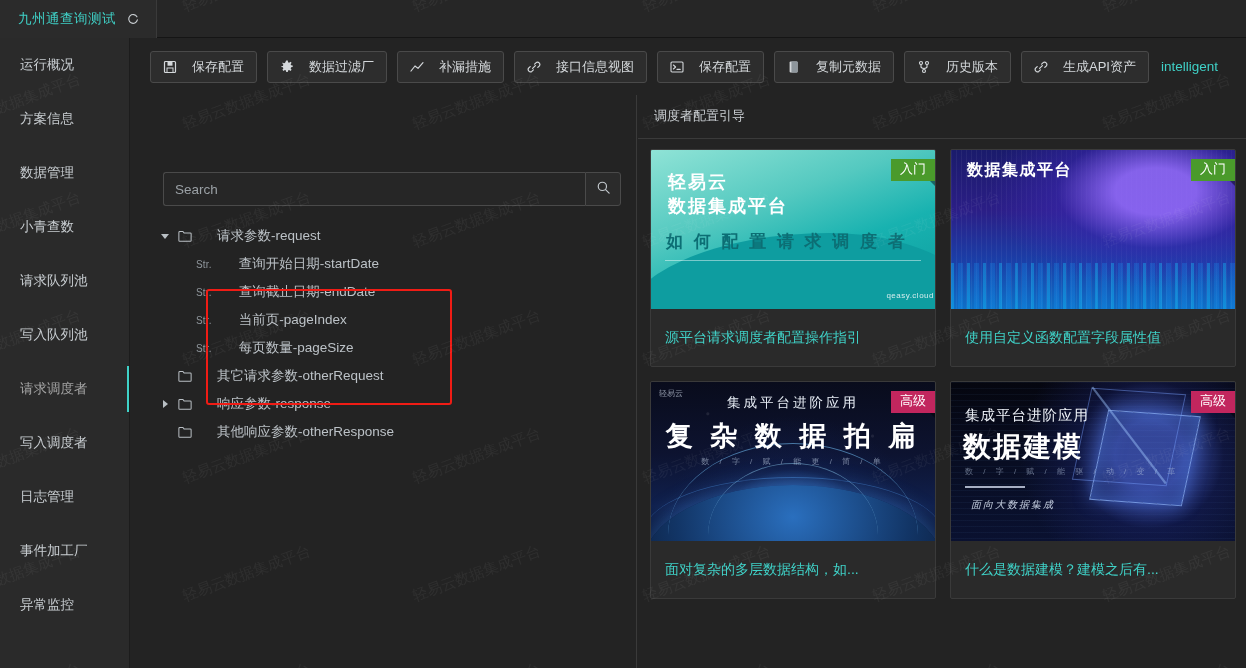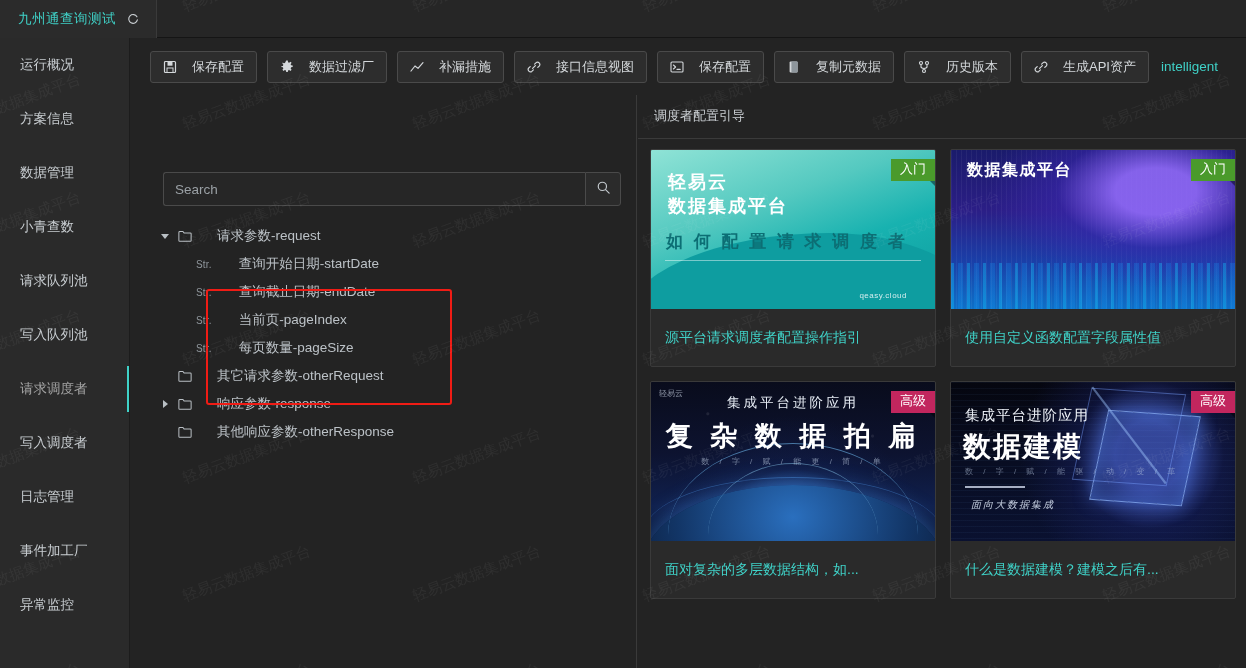--- a/index.html
+++ b/index.html
@@ -290,21 +290,21 @@
   }
   .th1 .wave2 {
     position: absolute; left: -16%; bottom: -30px;
     width: 140%; height: 80px;
     background: rgba(255,255,255,.10);
     border-radius: 50% 50% 0 0 / 100% 100% 0 0;
   }
   .th1 .t-a { position:absolute; left:17px; top:20px; font-size:18px; font-weight:bold; color:#fff; letter-spacing:2px; line-height:1.35; }
   .th1 .t-b { position:absolute; left:15px; top:80px; font-size:17px; font-weight:bold; color:#0c6e74; letter-spacing:3px; }
   .th1 .rule { position:absolute; left:14px; top:110px; width:256px; height:1px; background:rgba(255,255,255,.45); }
-  .th1 .logo { position:absolute; right:28px; bottom:9px; font-size:8px; color:rgba(255,255,255,.82); letter-spacing:.5px; }
+  .th1 .logo { position:absolute; right:1px; bottom:9px; font-size:8px; color:rgba(255,255,255,.82); letter-spacing:.5px; }
   .th1 .glyph { position:absolute; right:24px; top:6px; font-size:13px; color:rgba(255,255,255,.65); }
 
   
   .th2 {
     background:
       radial-gradient(ellipse at 72% 26%, rgba(150,110,255,.85) 0 14%, rgba(60,40,180,.5) 34%, transparent 58%),
       repeating-linear-gradient(90deg, rgba(255,255,255,.05) 0 1px, transparent 1px 5px),
       linear-gradient(180deg, #1a1b6b 0%, #2b1e86 38%, #1a3fa8 70%, #0e70c8 100%);
   }
   .th2 .city {

